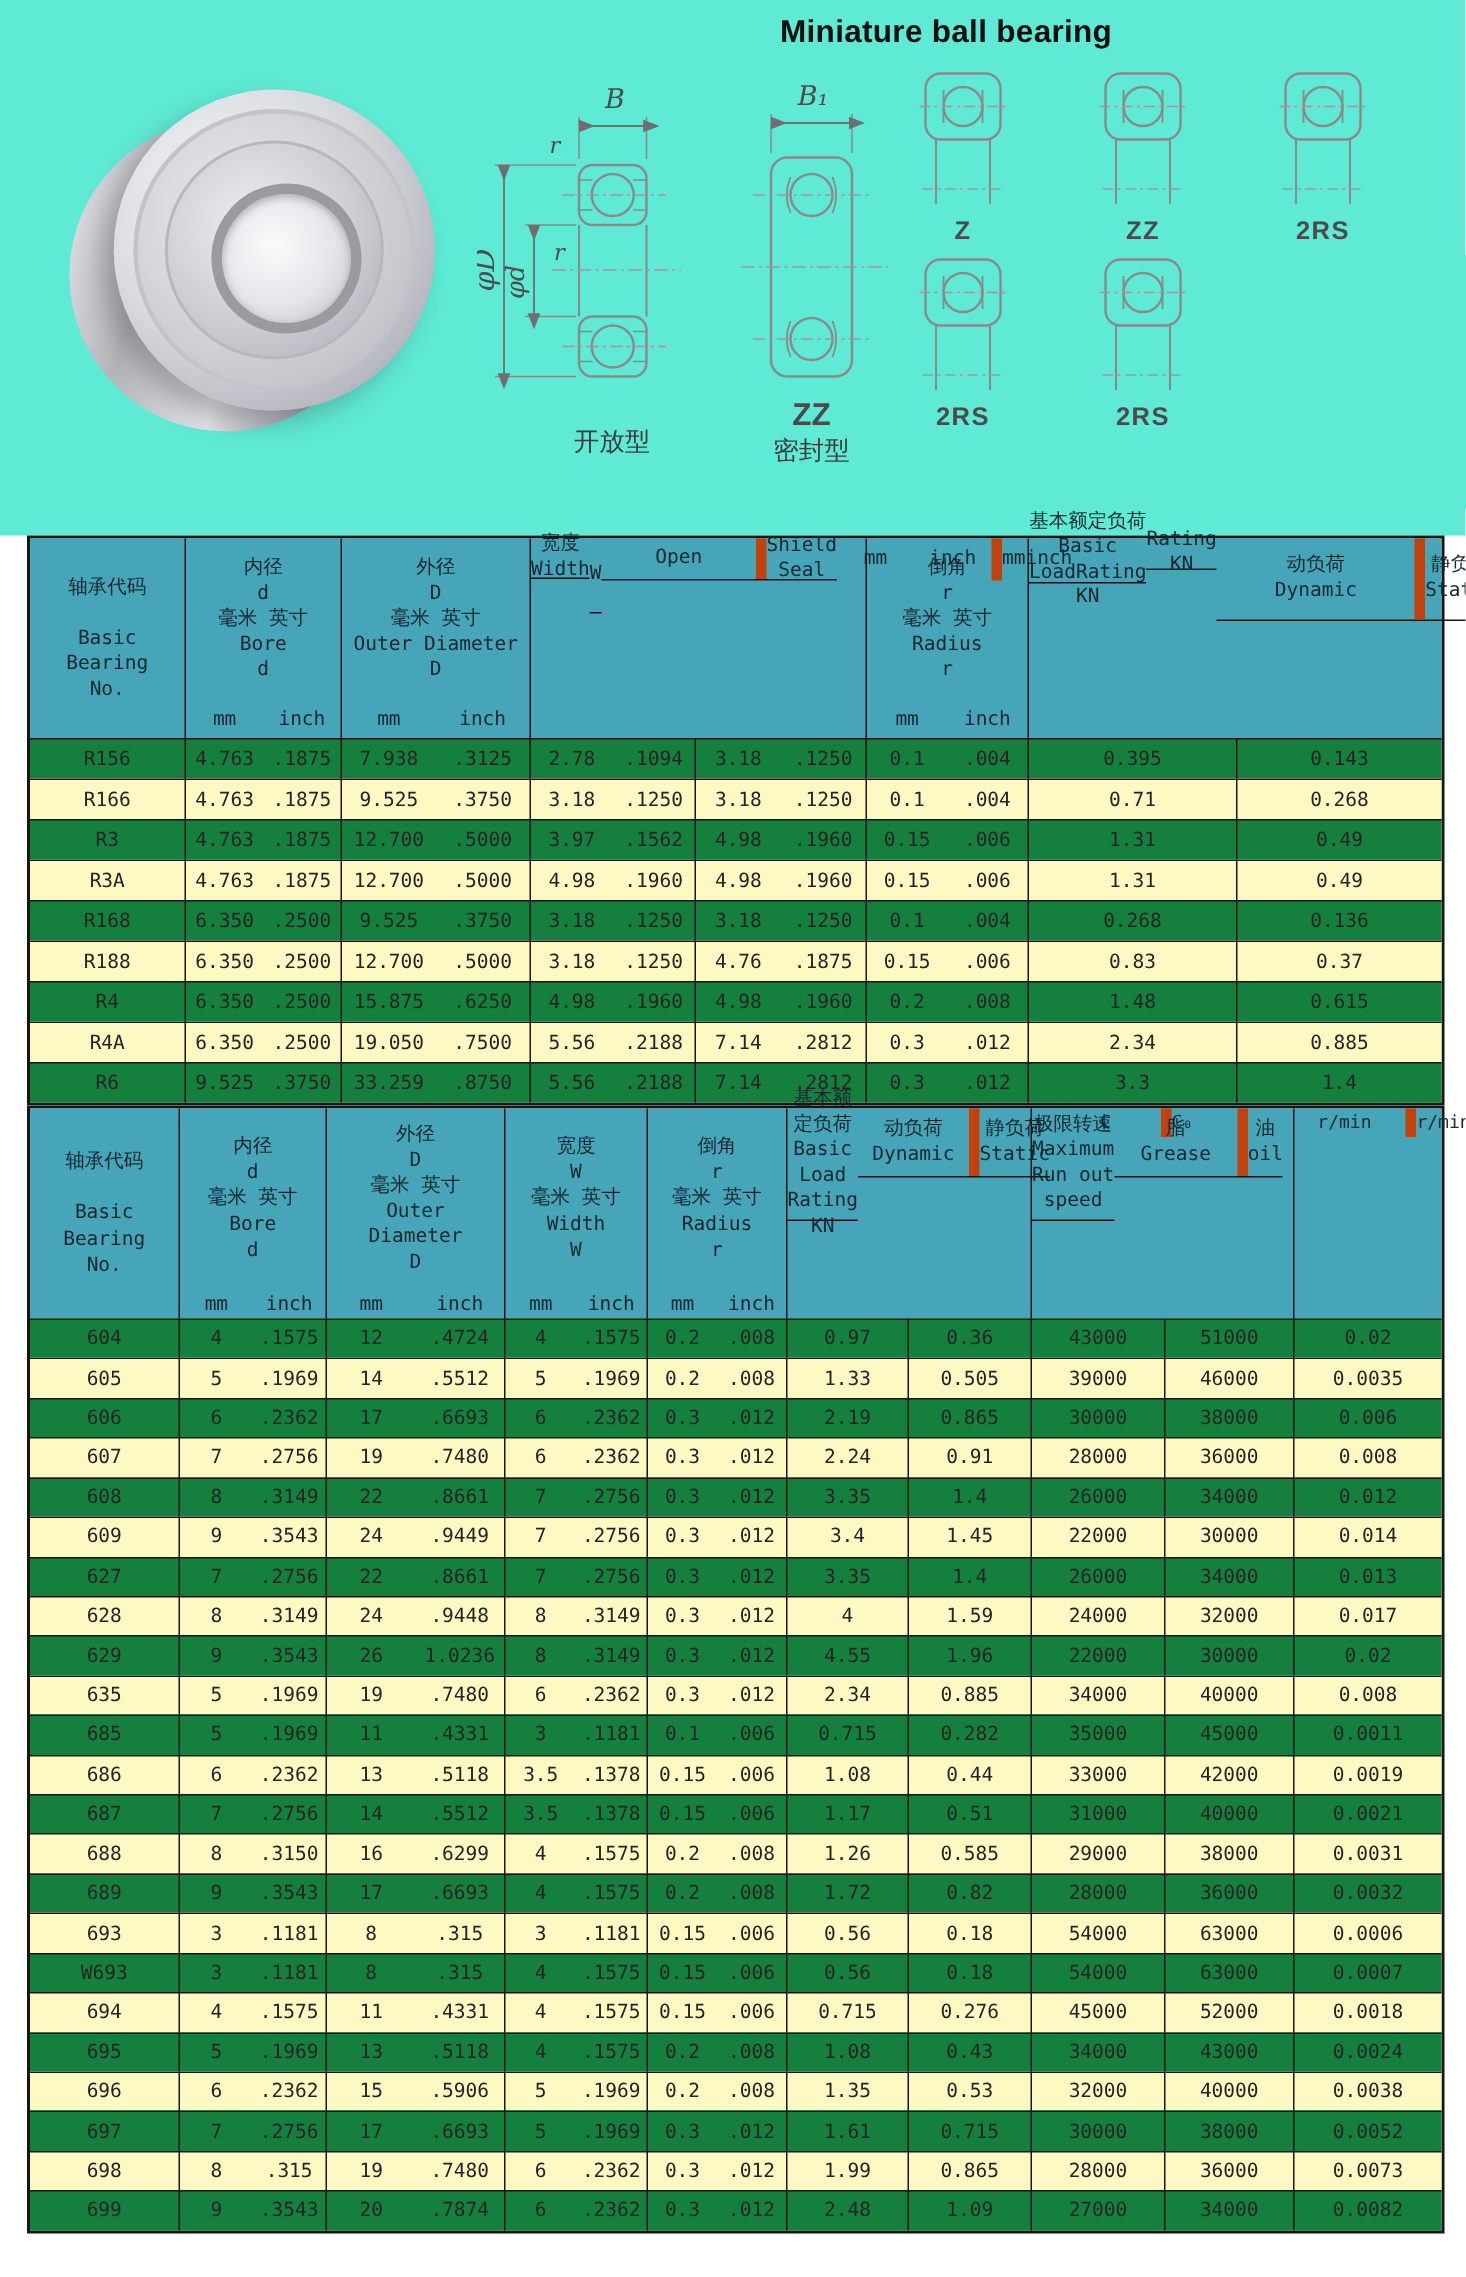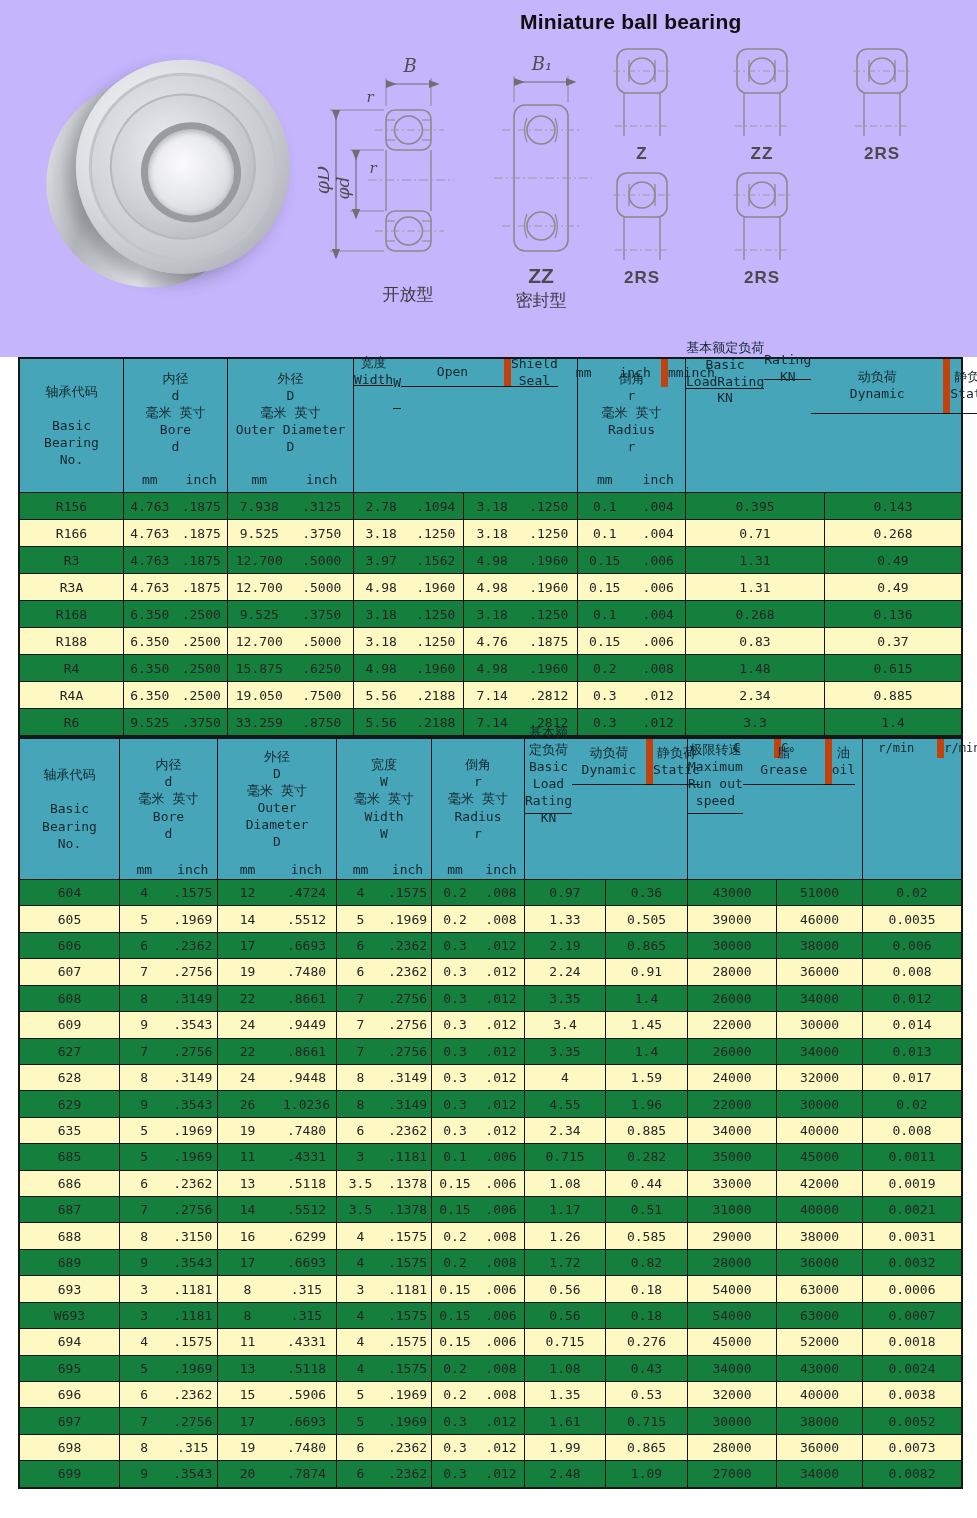--- a/index.html
+++ b/index.html
@@ -1,19 +1,19 @@
 <!DOCTYPE html>
 <html><head>
 <meta charset="utf-8">
 <style>
   html,body{margin:0;padding:0;}
   .page{position:relative;width:977px;height:1518px;background:#fff;overflow:hidden;
         font-family:"DejaVu Sans Mono",monospace;color:#242424;}
   
-  .hero{position:absolute;left:0;top:0;width:977px;height:357px;background:#c4b5fd;}
+  .hero{position:absolute;left:0;top:0;width:977px;height:357px;background:#5eead4;}
   .title{position:absolute;left:520px;top:10px;width:240px;
          font:700 21px "Liberation Sans",sans-serif;color:#0f0f0f;letter-spacing:.2px;}
   .photo{position:absolute;left:42px;top:46px;width:280px;height:266px;}
   .ph-rot{position:absolute;inset:0;transform:rotate(-10deg);}
   .ph-side{position:absolute;left:4px;top:28px;width:208px;height:208px;border-radius:50%;
     background:linear-gradient(115deg,#f0f1f4 0%,#b4b5bb 30%,#e2e3e7 55%,#97989e 80%,#c7c8cd 100%);}
   .ph-face{position:absolute;left:36px;top:14px;width:214px;height:214px;border-radius:50%;
     background:radial-gradient(circle at 38% 32%,#f7f8fa 0%,#dadbe0 45%,#b9bac1 75%,#8e8f95 100%);
     box-shadow:-10px 7px 16px rgba(55,57,64,.30);}
   .ph-ring2{position:absolute;inset:13px;border-radius:50%;border:3px solid #c3c4ca;

